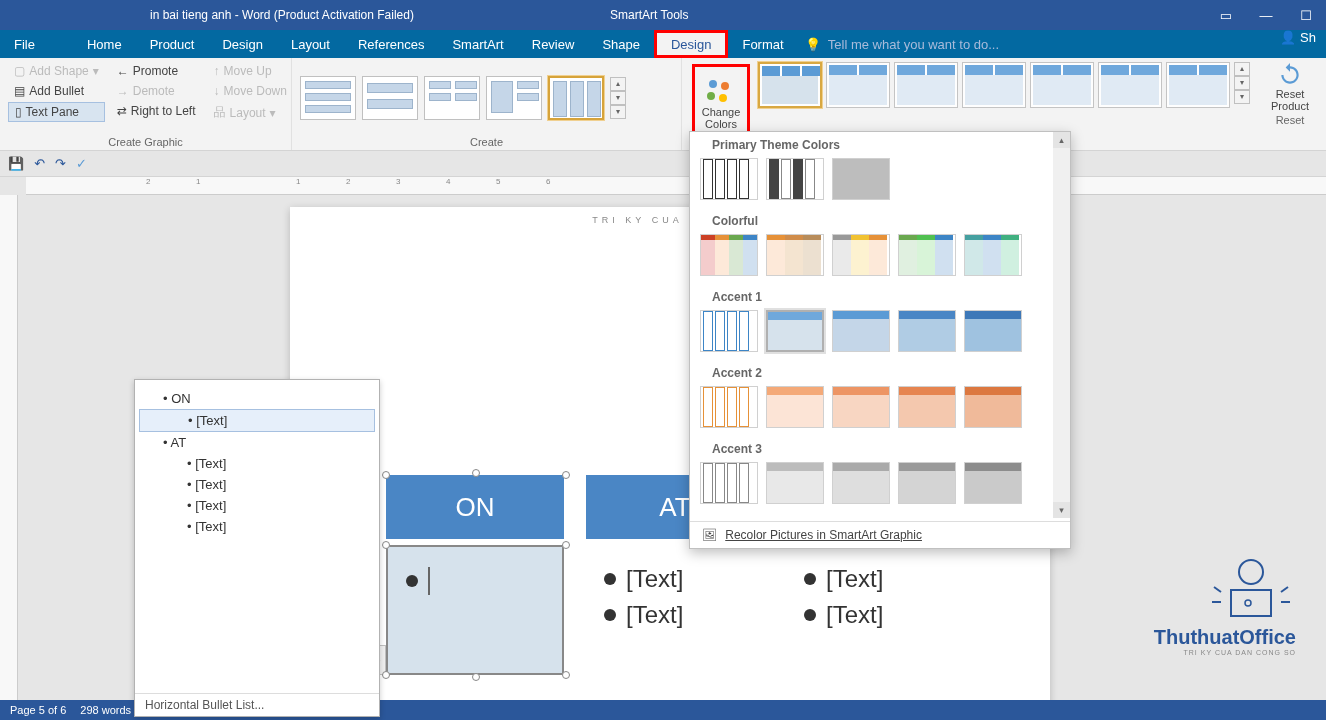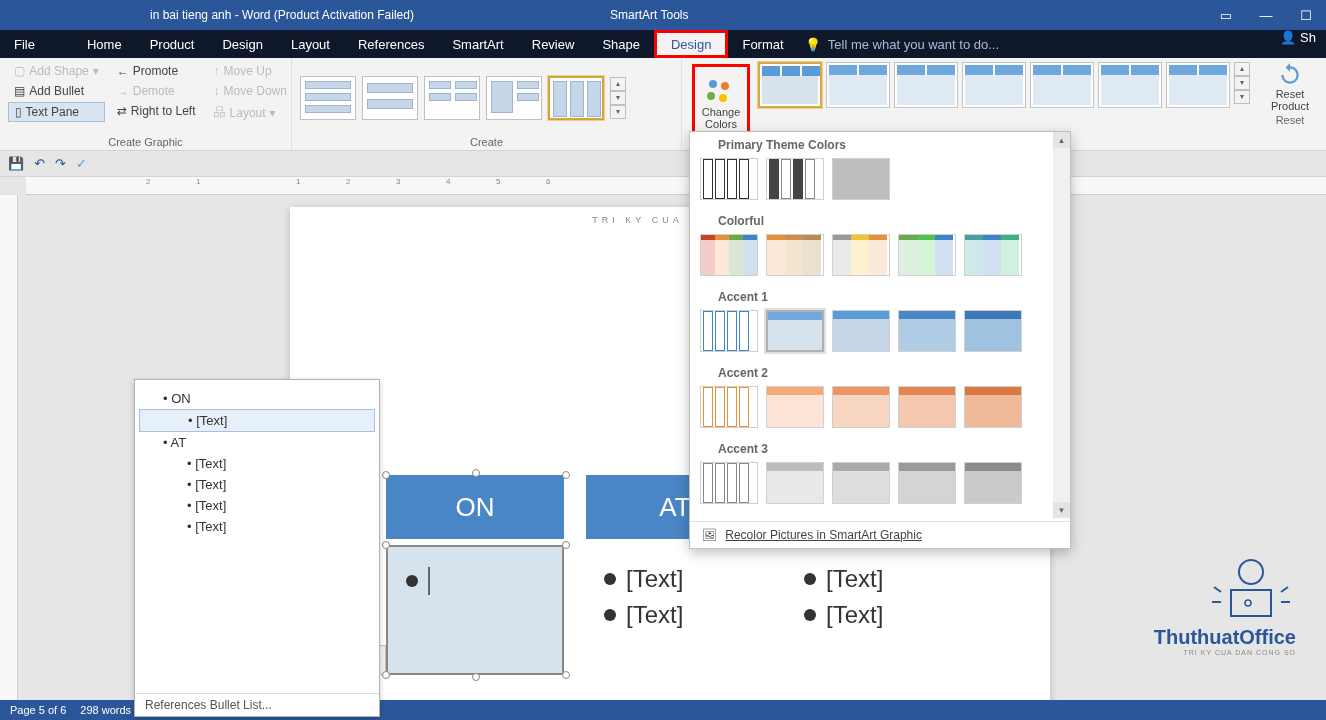--- a/index.html
+++ b/index.html
@@ -6,21 +6,21 @@
 body { background: #e6e6e6; width: 1326px; height: 720px; overflow: hidden; position: relative; }
 
 
 .titlebar { background: #2b579a; height: 30px; display: flex; align-items: center; color: white; font-size: 12px; position: relative; }
 .titlebar .doc-title { position: absolute; left: 150px; }
 .titlebar .tools-title { position: absolute; left: 610px; font-size: 12px; }
 .titlebar .win-controls { position: absolute; right: 0; display: flex; gap: 0; }
 .titlebar .win-controls span { width: 40px; height: 30px; display: flex; align-items: center; justify-content: center; font-size: 13px; }
 
 
-.ribbon-tabs { background: #0f172a; height: 28px; display: flex; align-items: stretch; }
+.ribbon-tabs { background: #0369a1; height: 28px; display: flex; align-items: stretch; }
 .tab { padding: 0 14px; display: flex; align-items: center; color: white; font-size: 13px; cursor: pointer; }
 .tab.active { background: #f3f3f3; color: #2b579a; }
 .tab.design-box { border: 3px solid red; position: relative; }
 .tellme { color: #a9bbda; font-size: 13px; padding-left: 8px; display: flex; align-items: center; gap: 6px; }
 .share { position: absolute; right: 10px; color: white; font-size: 13px; display: flex; align-items: center; gap: 4px; }
 
 
 .ribbon { background: #f3f3f3; height: 93px; border-bottom: 1px solid #d4d4d4; display: flex; position: relative; }
 .ribbon-group { border-right: 1px solid #e1e1e1; padding: 4px 8px 2px; display: flex; flex-direction: column; justify-content: space-between; }
 .ribbon-group-label { font-size: 11px; color: #666; text-align: center; margin-top: 2px; }
@@ -81,21 +81,21 @@
 .sa-box-body { position: absolute; width: 178px; height: 130px; background: #d6e2ec; padding: 12px 18px; font-size: 24px; color: #333; }
 .sa-box-body.sel { border: 2px solid #888; }
 .sa-bullet { display: flex; align-items: center; gap: 10px; margin: 8px 0; }
 .sa-bullet::before { content: ""; width: 12px; height: 12px; background: #333; border-radius: 50%; display: inline-block; }
 .expand-tab { position: absolute; left: -14px; top: 170px; width: 14px; height: 30px; background: #f0f0f0; border: 1px solid #c0c0c0; display: flex; align-items: center; justify-content: center; font-size: 10px; color: #888; }
 
 
 .color-dropdown { position: absolute; left: 689px; top: 131px; width: 382px; height: 418px; background: white; border: 1px solid #c0c0c0; box-shadow: 0 4px 12px rgba(0,0,0,0.25); z-index: 10; overflow: hidden; }
 .cd-scroll { position: absolute; right: 0; top: 0; bottom: 30px; width: 17px; background: #f0f0f0; }
 .cd-scroll .arr { height: 16px; background: #e4e4e4; text-align: center; font-size: 9px; color: #666; line-height: 16px; }
-.cd-section-label { font-size: 12px; font-weight: 600; color: #666; padding: 6px 28px 4px; }
+.cd-section-label { font-size: 12px; font-weight: 600; color: #666; padding: 6px 22px 4px; }
 .cd-row { display: flex; gap: 8px; padding: 2px 10px 8px; }
 .cd-thumb { width: 58px; height: 42px; border: 1px solid #d0d0d0; background: white; position: relative; cursor: pointer; overflow: hidden; }
 .cd-thumb.sel { border: 2px solid #b0b0b0; box-shadow: 0 0 0 2px #e0e0e0; }
 .cd-thumb .seg { position: absolute; top: 0; bottom: 0; }
 .cd-footer { position: absolute; bottom: 0; left: 0; right: 0; border-top: 1px solid #ddd; padding: 6px 12px; font-size: 12px; color: #444; display: flex; align-items: center; gap: 8px; }
 
 
 .statusbar { position: absolute; bottom: 0; left: 0; right: 0; height: 20px; background: #2b579a; color: white; font-size: 11px; display: flex; align-items: center; padding: 0 10px; gap: 14px; }
 
 
@@ -362,21 +362,21 @@
   <div class="text-pane">
     <div class="tp-body">
       <div class="tp-item">ON</div>
       <div class="tp-item l2 sel">[Text]</div>
       <div class="tp-item">AT</div>
       <div class="tp-item l2">[Text]</div>
       <div class="tp-item l2">[Text]</div>
       <div class="tp-item l2">[Text]</div>
       <div class="tp-item l2">[Text]</div>
     </div>
-    <div class="tp-footer">References Bullet List...</div>
+    <div class="tp-footer">Horizontal Bullet List...</div>
   </div>
 
   <div class="watermark">
     <svg width="90" height="70">
       <circle cx="45" cy="20" r="12" fill="none" stroke="#2b579a" stroke-width="2"></circle>
       <rect x="25" y="38" width="40" height="26" fill="none" stroke="#2b579a" stroke-width="2"></rect>
       <circle cx="42" cy="51" r="3" fill="none" stroke="#2b579a" stroke-width="1.5"></circle>
       <line x1="15" y1="40" x2="8" y2="35" stroke="#2b579a" stroke-width="2"></line>
       <line x1="15" y1="50" x2="6" y2="50" stroke="#2b579a" stroke-width="2"></line>
       <line x1="75" y1="40" x2="82" y2="35" stroke="#2b579a" stroke-width="2"></line>

